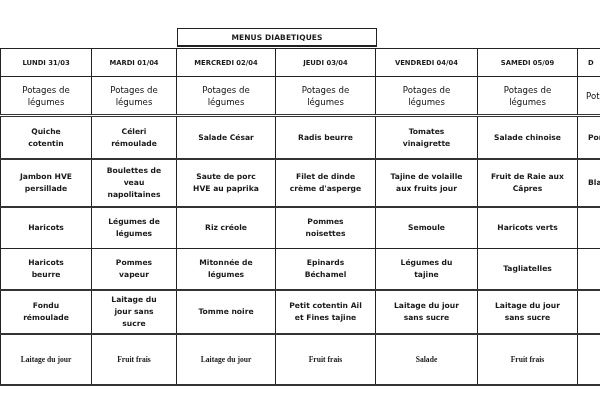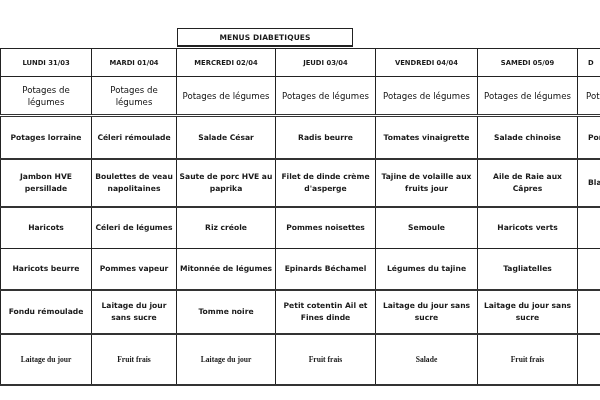--- a/index.html
+++ b/index.html
@@ -3,37 +3,37 @@
 <meta charset="utf-8">
 <style>
   html, body { margin: 0; padding: 0; }
   body {
     width: 600px; height: 400px; overflow: hidden;
     background: #ffffff; position: relative;
     font-family: "DejaVu Sans", "Liberation Sans", sans-serif;
     color: #1a1a1a;
   }
   .title-box {
-    position: absolute; left: 177px; top: 28px; width: 176px; height: 19px;
+    position: absolute; left: 177px; top: 28px; width: 200px; height: 19px;
     border: 1px solid #222; border-bottom-width: 2px;
     display: flex; align-items: center; justify-content: center;
     font-size: 7.5px; font-weight: bold; letter-spacing: 0.1px;
     box-sizing: border-box;
   }
   .grid {
     position: absolute; left: 0; top: 48px;
     width: 640px;
     border-collapse: collapse;
     table-layout: fixed;
   }
   .grid td {
     border: 1px solid #222;
     text-align: center; vertical-align: middle;
     font-size: 7.6px; font-weight: bold; line-height: 12px;
-    padding: 0 2px; overflow: hidden; white-space: normal;
+    padding: 0 12px; overflow: hidden; white-space: normal;
   }
   .grid tr.header td { height: 27px; font-size: 6.8px; font-weight: bold; }
   .grid tr.r1 td { height: 37px; font-size: 8.6px; font-weight: normal; color:#111; }
   .grid tr.r2 td { height: 41px; border-top: 3px double #333; }
   .grid tr.r3 td { height: 46px; border-top: 2px solid #333; }
   .grid tr.r4 td { height: 40px; border-top: 2px solid #333; }
   .grid tr.r5 td { height: 40px; }
   .grid tr.r6 td { height: 42px; border-top: 2px solid #333; }
   .grid tr.r7 td { height: 49px; border-top: 2px solid #333; border-bottom: 2px solid #333; font-family: Liberation Serif, serif; }
   .grid td.last { text-align: left; padding-left: 10px; }
@@ -67,60 +67,60 @@
   <tr class="r1">
     <td>Potages de légumes</td>
     <td>Potages de légumes</td>
     <td>Potages de légumes</td>
     <td>Potages de légumes</td>
     <td>Potages de légumes</td>
     <td>Potages de légumes</td>
     <td class="last">Pot</td>
   </tr>
   <tr class="r2">
-    <td>Potages lorraine</td>
+    <td>Quiche cotentin</td>
     <td>Céleri rémoulade</td>
     <td>Salade César</td>
     <td>Radis beurre</td>
     <td>Tomates vinaigrette</td>
     <td>Salade chinoise</td>
     <td class="last">Pomi</td>
   </tr>
   <tr class="r3">
     <td>Jambon HVE persillade</td>
     <td>Boulettes de veau napolitaines</td>
     <td>Saute de porc HVE au paprika</td>
     <td>Filet de dinde crème d'asperge</td>
     <td>Tajine de volaille aux fruits jour</td>
-    <td>Aile de Raie aux Câpres</td>
+    <td>Fruit de Raie aux Câpres</td>
     <td class="last">Bla</td>
   </tr>
   <tr class="r4">
     <td>Haricots</td>
-    <td>Céleri de légumes</td>
+    <td>Légumes de légumes</td>
     <td>Riz créole</td>
     <td>Pommes noisettes</td>
     <td>Semoule</td>
     <td>Haricots verts</td>
     <td class="last"></td>
   </tr>
   <tr class="r5">
     <td>Haricots beurre</td>
     <td>Pommes vapeur</td>
     <td>Mitonnée de légumes</td>
     <td>Epinards Béchamel</td>
     <td>Légumes du tajine</td>
     <td>Tagliatelles</td>
     <td class="last"></td>
   </tr>
   <tr class="r6">
     <td>Fondu rémoulade</td>
     <td>Laitage du jour sans sucre</td>
     <td>Tomme noire</td>
-    <td>Petit cotentin Ail et Fines dinde</td>
+    <td>Petit cotentin Ail et Fines tajine</td>
     <td>Laitage du jour sans sucre</td>
     <td>Laitage du jour sans sucre</td>
     <td class="last"></td>
   </tr>
   <tr class="r7">
     <td>Laitage du jour</td>
     <td>Fruit frais</td>
     <td>Laitage du jour</td>
     <td>Fruit frais</td>
     <td>Salade</td>

